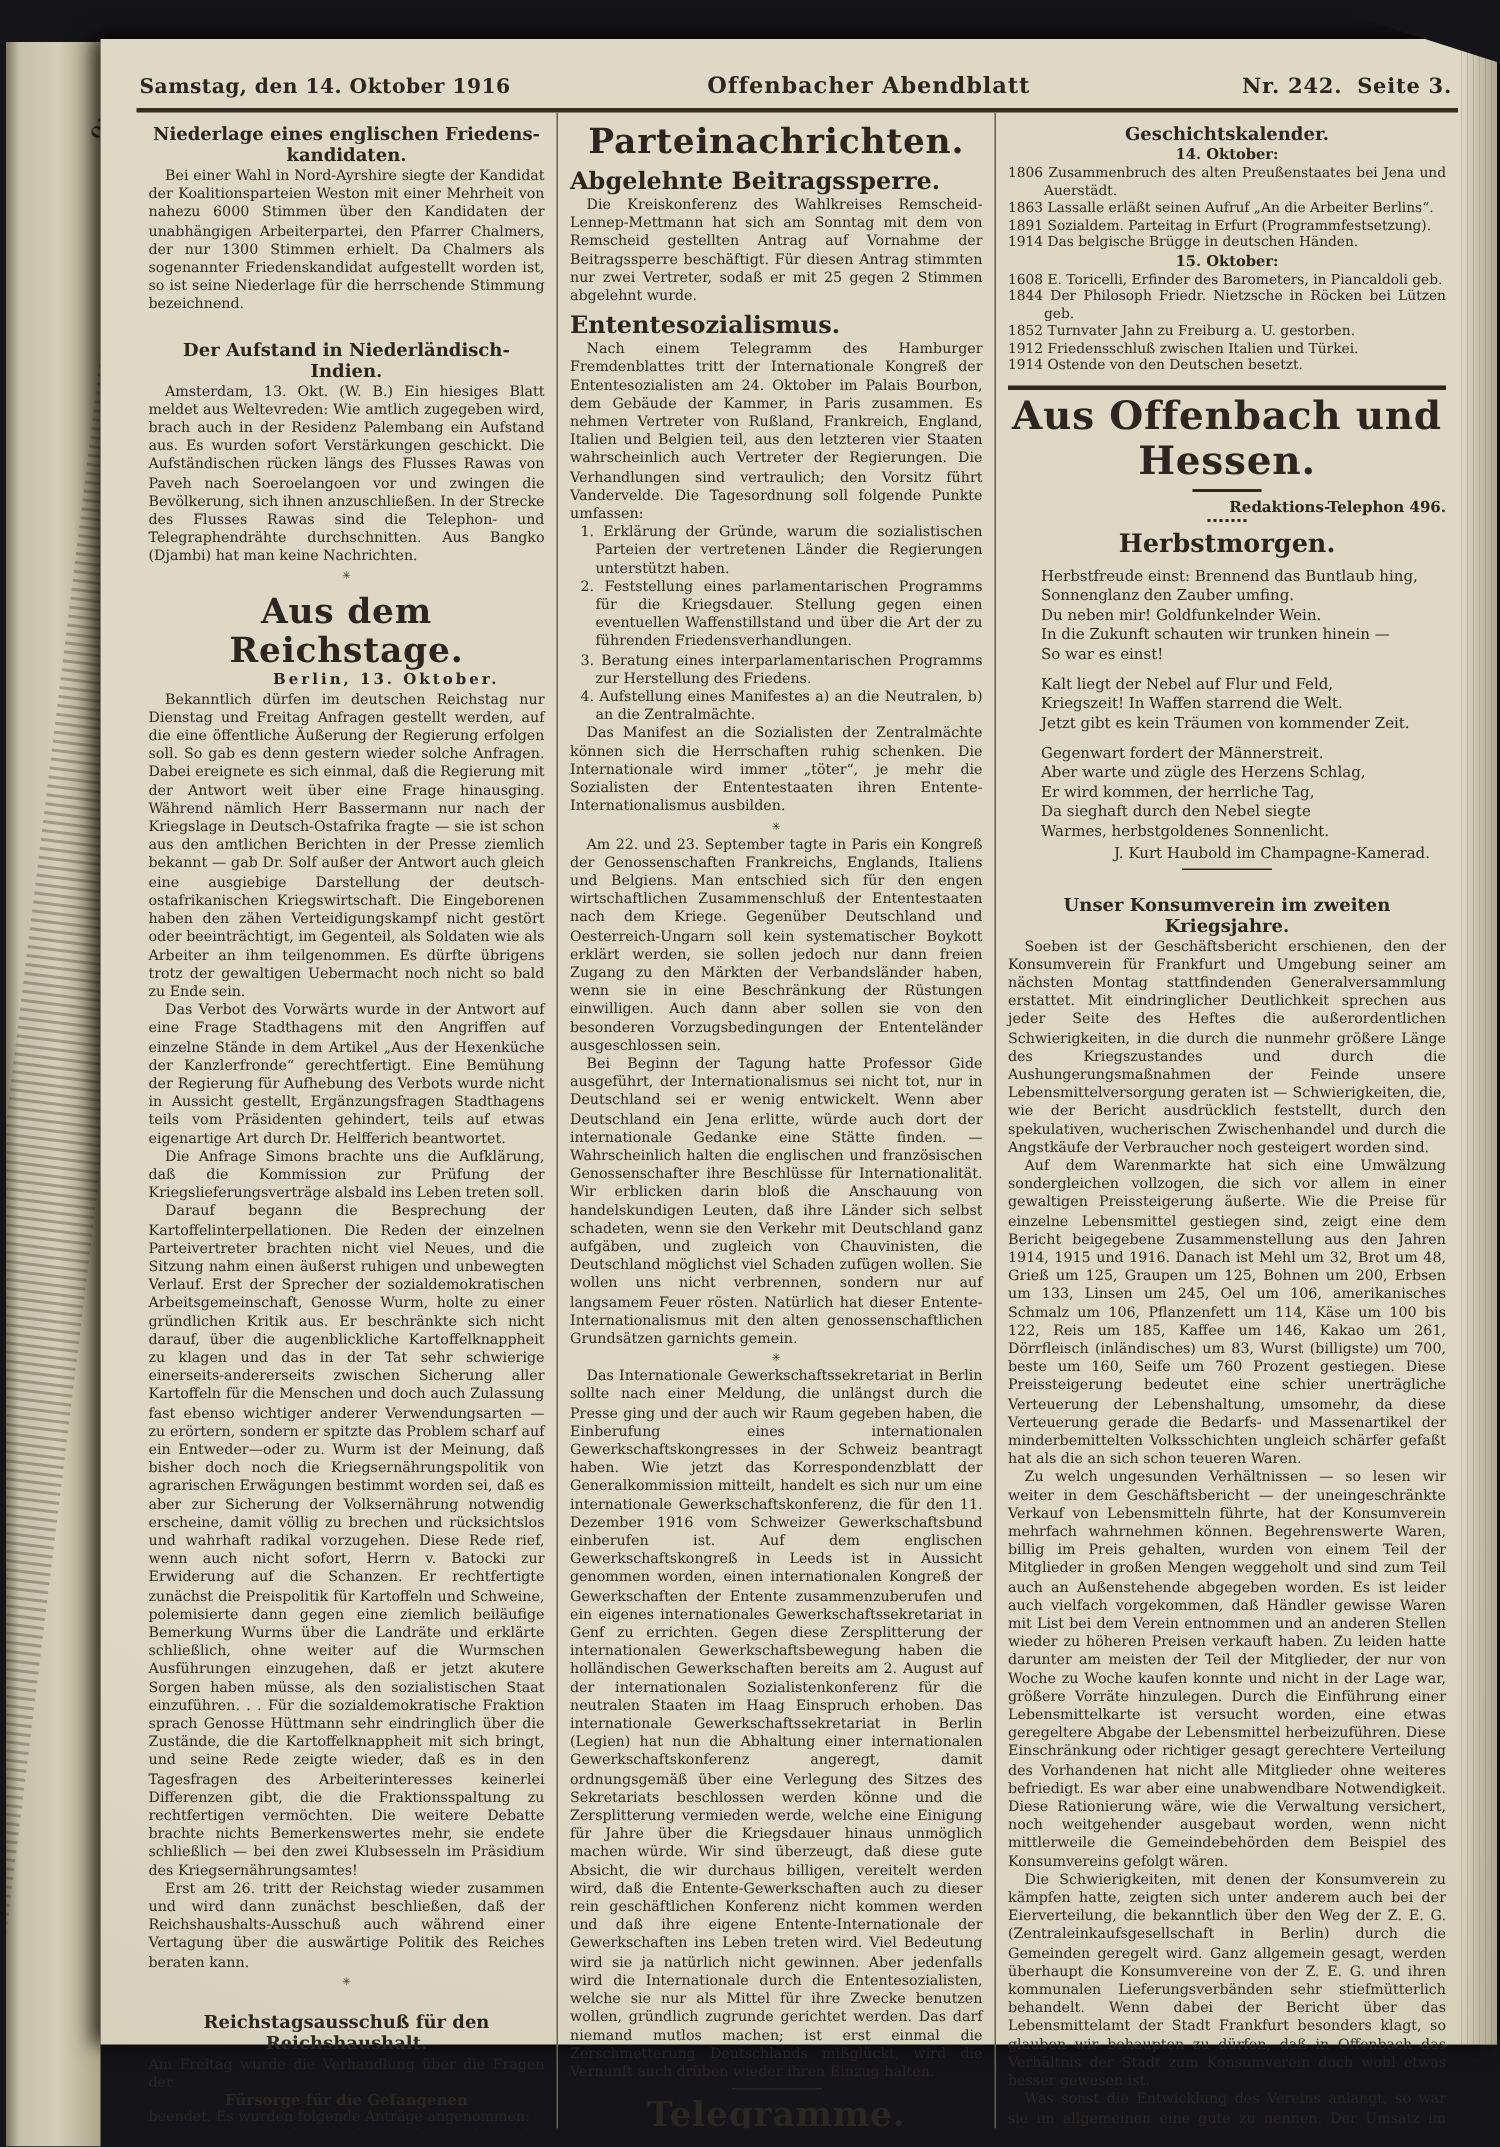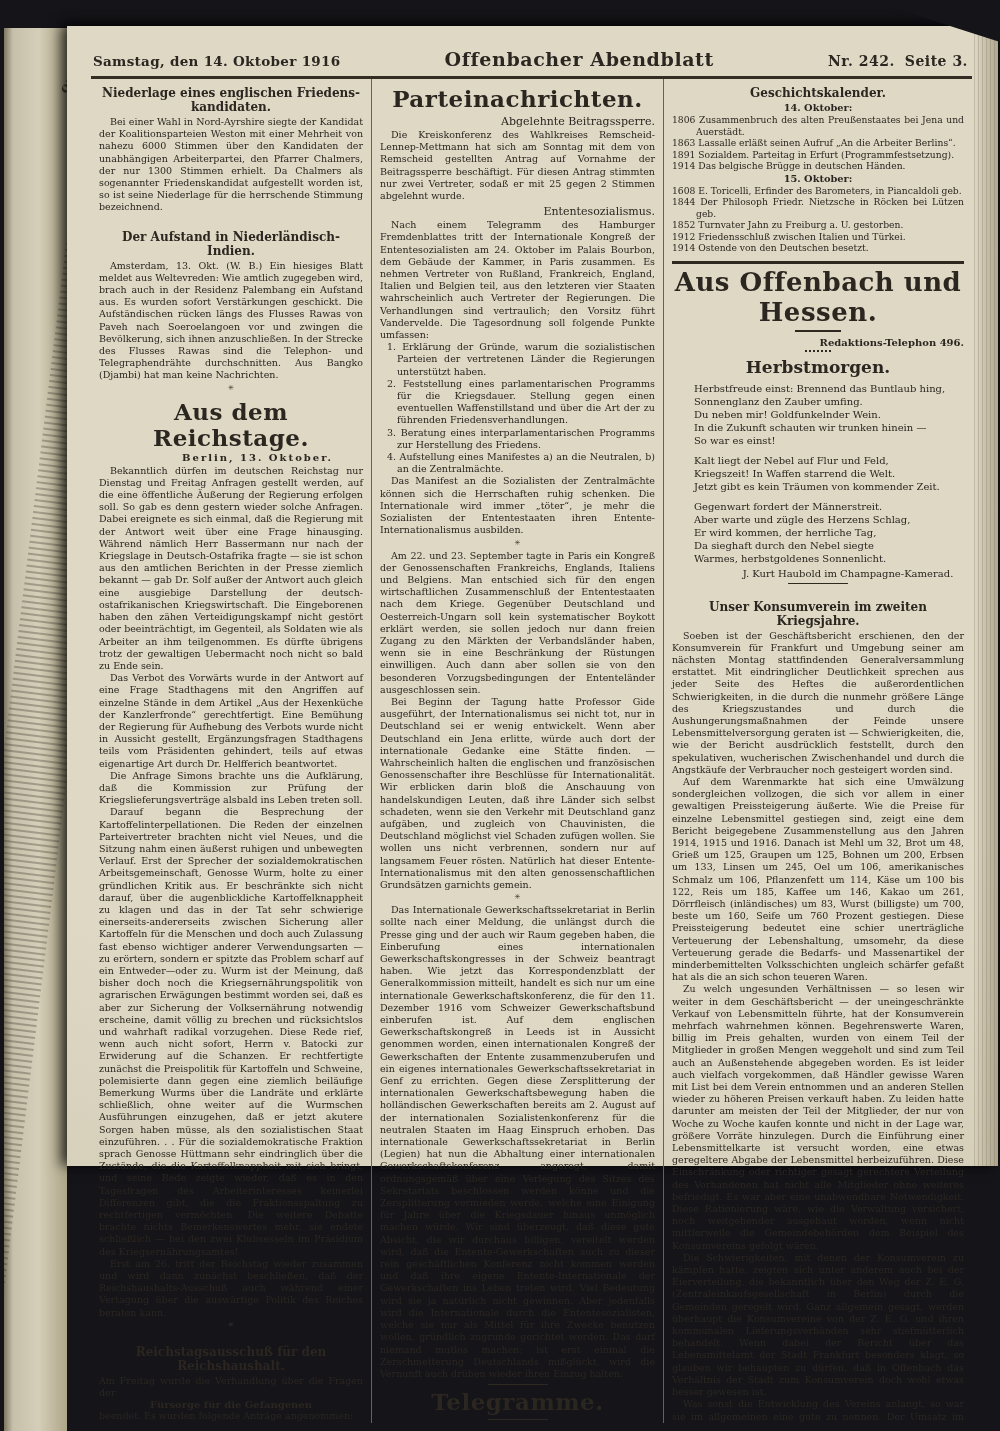--- a/index.html
+++ b/index.html
@@ -10,50 +10,50 @@
   
   .prev-page{position:absolute;left:4px;top:28px;width:63px;height:1403px;overflow:hidden;
     background:linear-gradient(to right,#7d7662 0,#c6bfa9 14%,#d5ceb8 55%,#aea689 100%);}
   .prev-rot{position:absolute;left:-36px;top:30px;width:150px;height:1420px;transform:rotate(7deg);filter:blur(.5px);}
   .prev-lines{position:absolute;left:34px;top:90px;width:66px;height:1260px;opacity:.55;
     background:repeating-linear-gradient(to bottom,rgba(45,40,32,.55) 0 2px,transparent 2px 6px);}
   .prev-caption{position:absolute;left:8px;top:34px;transform:rotate(-62deg);transform-origin:left top;
     font-weight:bold;font-size:10px;color:#3a342a;letter-spacing:1px;white-space:nowrap;}
 
   
-  .page{position:absolute;left:67px;top:26px;width:931px;height:1140px;
+  .page{position:absolute;left:67px;top:26px;width:931px;height:1337px;
     background:radial-gradient(135% 95% at 45% 35%,#ded8c5 55%,#d3ccb6 88%,#c9c2aa 100%);
     box-shadow:-7px 0 12px rgba(0,0,0,.6),0 -4px 10px rgba(0,0,0,.45);}
   .page::after{content:"";position:absolute;top:0;right:0;width:24px;height:100%;pointer-events:none;
     background:repeating-linear-gradient(to right,rgba(120,110,86,.28) 0 1px,transparent 1px 4px),
                linear-gradient(to right,transparent,rgba(130,119,92,.5));}
   .corner-dark{position:absolute;right:0;top:0;width:110px;height:42px;background:#141419;
     clip-path:polygon(0 0,100% 0,100% 100%,2% 18%);}
   .inner{position:absolute;inset:0;padding:22px 26px 0 24px;}
 
   
   .masthead{display:flex;align-items:baseline;justify-content:space-between;
     padding:0 4px 6px 2px;border-bottom:3px solid #332d23;}
   .mh-date{font-weight:bold;font-size:13.5px;letter-spacing:.3px;}
-  .mh-title{font-weight:bold;font-size:19px;letter-spacing:.6px;}
+  .mh-title{font-weight:bold;font-size:15px;letter-spacing:.6px;}
   .mh-issue{font-weight:bold;font-size:14px;letter-spacing:.5px;}
   .mh-issue span{margin-left:10px;}
 
   
   .columns{display:grid;grid-template-columns:280px 292px 309px;height:1344px;overflow:hidden;}
   .col{padding:7px 8px 0 8px;overflow:hidden;}
   .col + .col{border-left:1px solid #6a6251;}
 
   
   .p{font-size:9.5px;line-height:12.2px;text-align:justify;text-indent:11px;margin:0;}
   .p.noind{text-indent:0;}
   .li{font-size:9.5px;line-height:12.2px;text-align:justify;padding-left:17px;text-indent:-10px;margin:0;}
   .h-sm{font-size:12px;font-weight:bold;text-align:center;margin:16px 0 2px;line-height:14px;}
   .h-sm.tight{margin-top:0;}
-  .h-xs{font-size:11px;font-weight:normal;text-align:right;margin:3px 0 1px;}
+  .h-xs{font-size:16px;font-weight:bold;text-align:left;margin:3px 0 1px;}
   .h-lg{font-size:23px;font-weight:bold;text-align:center;margin:7px 0 1px;letter-spacing:.5px;line-height:26px;}
   .dateline{font-size:10px;font-weight:bold;text-align:right;padding-right:30px;letter-spacing:2px;margin:1px 0 2px;}
   .centerbold{font-size:10px;font-weight:bold;text-align:center;margin:0;}
   .orn{text-align:center;font-size:7px;margin:3px 0;color:#3a342b;line-height:7px;}
   .gesch{font-size:9.2px;line-height:11.5px;text-align:justify;padding-left:24px;text-indent:-24px;margin:0;}
   .gdate{font-size:9.8px;font-weight:bold;text-align:center;margin:1px 0;}
   .rule-thick{border:none;border-top:3px solid #2e2920;margin:7px 0 2px;}
   .section-head{font-size:26px;font-weight:bold;text-align:center;margin:3px 0 3px;letter-spacing:.5px;}
   .rule-short{width:46px;border:none;border-top:2px solid #2e2920;margin:2px auto 5px;}
   .rule-hair{width:60px;border:none;border-top:1px solid #2e2920;margin:4px auto;}

